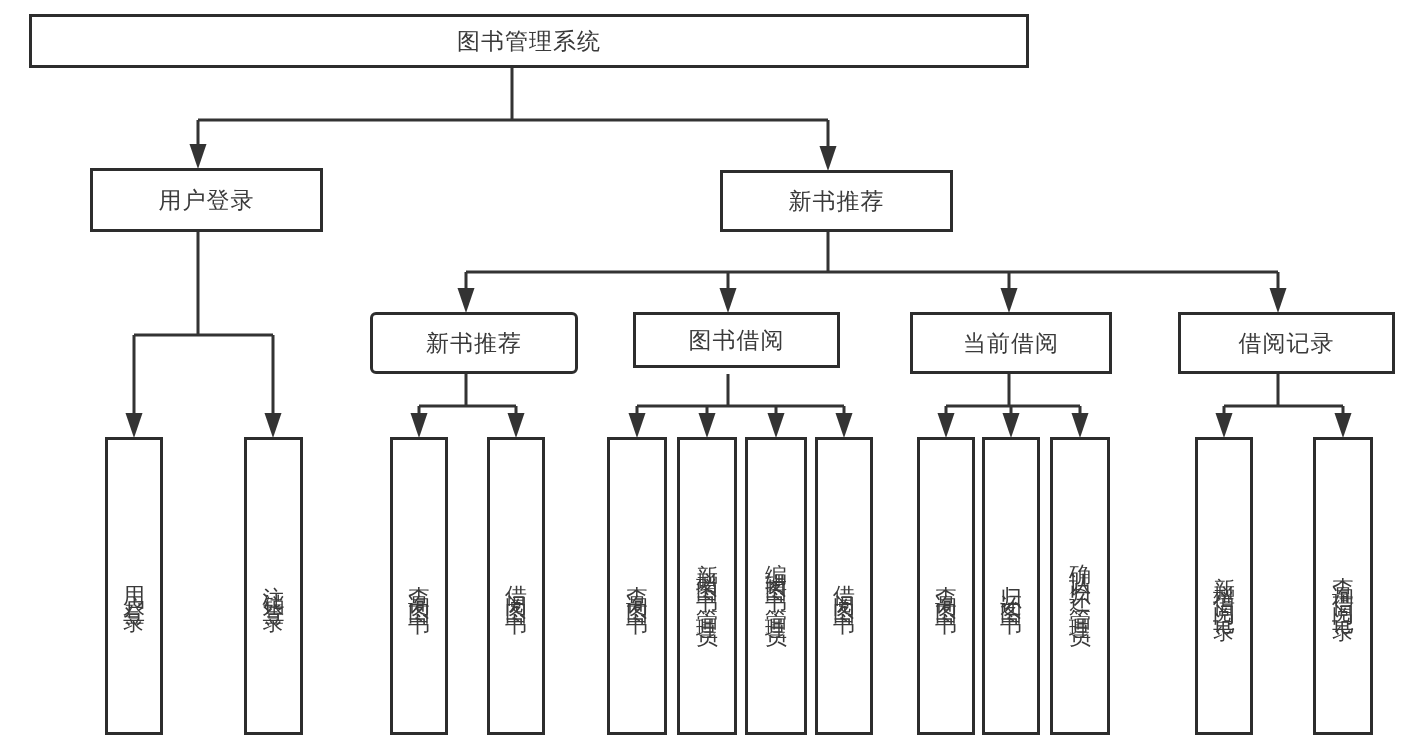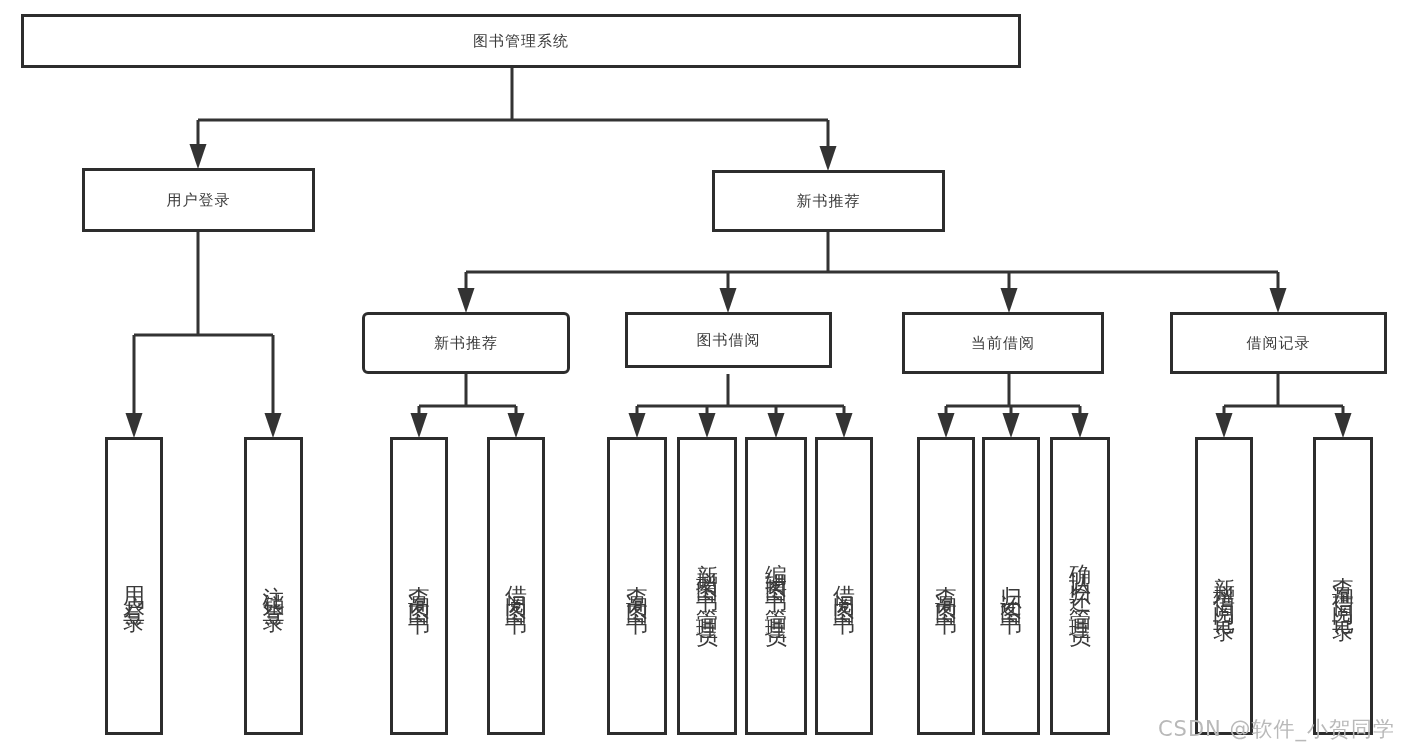--- a/index.html
+++ b/index.html
@@ -10,23 +10,24 @@
     font-family:"DejaVu Sans","Liberation Sans",sans-serif;
     overflow:hidden;
   }
   #connectors{position:absolute;left:0;top:0;width:1405px;height:747px;pointer-events:none;}
   .hbox{
     position:absolute;
     box-sizing:border-box;
     border:3px solid #2d2d2d;
     background:#ffffff;
     display:flex;align-items:center;justify-content:center;
-    font-size:15px;color:#3a3a3a;
+    font-size:23px;color:#3a3a3a;
     letter-spacing:1px;
     z-index:2;
+    margin-left:8px;
   }
   .vbox{
     position:absolute;
     box-sizing:border-box;
     border:3px solid #2d2d2d;
     background:#ffffff;
     display:flex;align-items:center;justify-content:center;
     font-size:22px;color:#3a3a3a;
     z-index:2;
   }
@@ -124,14 +125,13 @@
     <span class="vtext">确认归还（管理员）</span>
   </div>
 
   <div class="vbox" style="left:1195px;top:437px;width:58px;height:298px;">
     <span class="vtext">新增借阅记录</span>
   </div>
   <div class="vbox" style="left:1313px;top:437px;width:60px;height:298px;">
     <span class="vtext">查询借阅记录</span>
   </div>
 
-  <div id="watermark">CSDN @软件_小贺同学</div>
 </div>
 
 </body></html>

